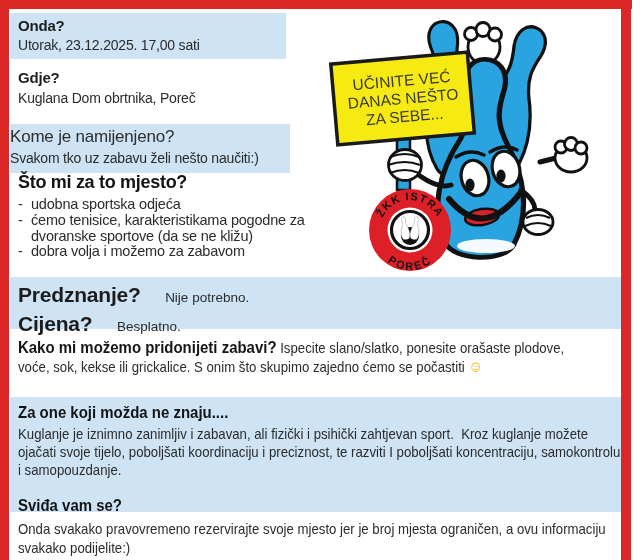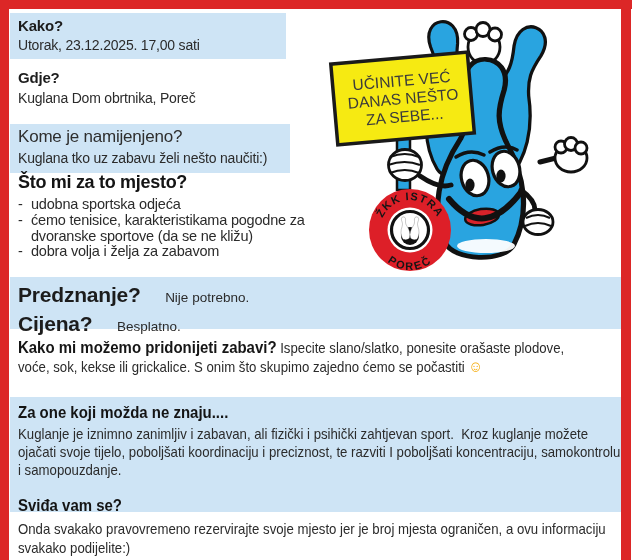--- a/index.html
+++ b/index.html
@@ -16,21 +16,21 @@
   .blue{background:#cee4f5;}
 
   .h-bold{font-size:15px;font-weight:bold;color:#1c1c1c;letter-spacing:-0.2px;}
   .b14{font-size:14px;color:#2b2b2b;letter-spacing:-0.2px;}
   .nowrap{white-space:nowrap;}
 
   .s-kada{left:10px;top:13px;width:276px;height:46px;padding:4px 0 0 8px;}
   .s-kada .b14{margin-top:3px;}
   .s-gdje{left:18px;top:69px;}
   .s-gdje .b14{margin-top:4px;}
-  .s-kome{left:10px;top:124px;width:280px;height:49px;padding:3px 0 0 8px;}
+  .s-kome{left:10px;top:124px;width:280px;height:49px;padding:3px 0 0 0;}
   .kome-title{font-size:17px;color:#2e2e2e;letter-spacing:-0.2px;}
   .s-kome .b14{margin-top:3px;}
 
   .s-treba{left:18px;top:172px;width:302px;}
   .treba-title{font-size:18px;font-weight:bold;color:#141414;letter-spacing:-0.3px;}
   .treba-list{margin:4px 0 0 0;padding:0;list-style:none;}
   .treba-list li{display:flex;font-size:14.5px;line-height:15.8px;color:#2b2b2b;letter-spacing:-0.2px;}
   .treba-list .dash{width:13px;flex:0 0 13px;}
 
   .s-pred{left:10px;top:277px;width:611px;height:52px;padding:6px 0 0 8px;}
@@ -60,48 +60,48 @@
 </head>
 <body>
 
 <div class="page">
 
   <div class="frame-top"></div>
   <div class="frame-left"></div>
   <div class="frame-right"></div>
 
   <section class="blk blue s-kada">
-    <div class="h-bold">Kako?</div>
+    <div class="h-bold">Onda?</div>
     <div class="b14 nowrap">Utorak, 23.12.2025. 17,00 sati</div>
   </section>
 
   <section class="blk s-gdje">
     <div class="h-bold">Gdje?</div>
     <div class="b14 nowrap">Kuglana Dom obrtnika, Poreč</div>
   </section>
 
   <section class="blk blue s-kome">
     <div class="kome-title">Kome je namijenjeno?</div>
-    <div class="b14 nowrap">Kuglana tko uz zabavu želi nešto naučiti:)</div>
+    <div class="b14 nowrap">Svakom tko uz zabavu želi nešto naučiti:)</div>
   </section>
 
   <section class="blk s-treba">
     <div class="treba-title">Što mi za to mjesto?</div>
     <ul class="treba-list">
       <li>
         <span class="dash">-</span>
         <span>udobna sportska odjeća</span>
       </li>
       <li>
         <span class="dash">-</span>
         <span>ćemo tenisice, karakteristikama pogodne za dvoranske sportove (da se ne kližu)</span>
       </li>
       <li>
         <span class="dash">-</span>
-        <span>dobra volja i želja za zabavom</span>
+        <span>dobra volja i možemo za zabavom</span>
       </li>
     </ul>
   </section>
 
   <section class="blk blue s-pred">
     <div class="pred-line">
       <span class="lbl">Predznanje?</span>
       <span class="val">Nije potrebno.</span>
     </div>
     <div class="pred-line">

